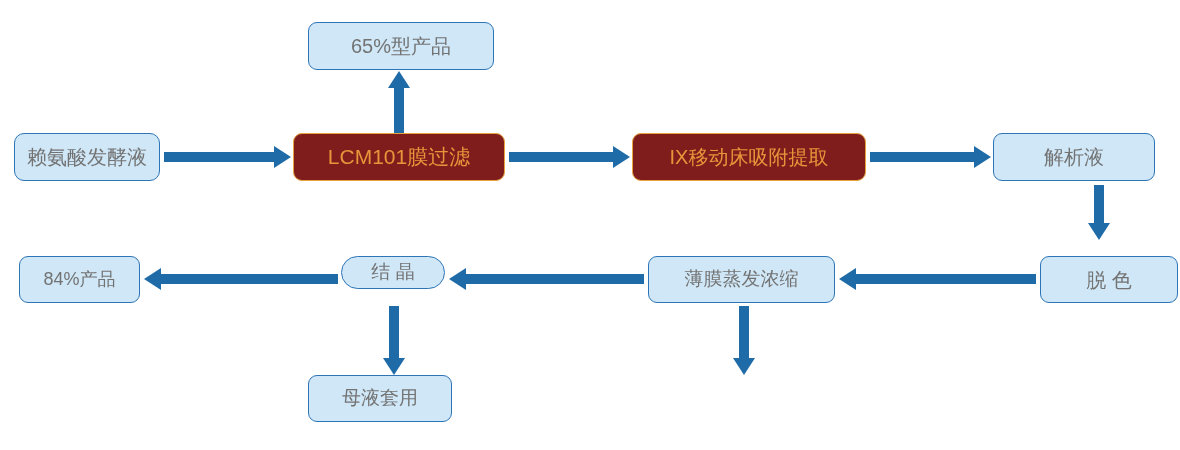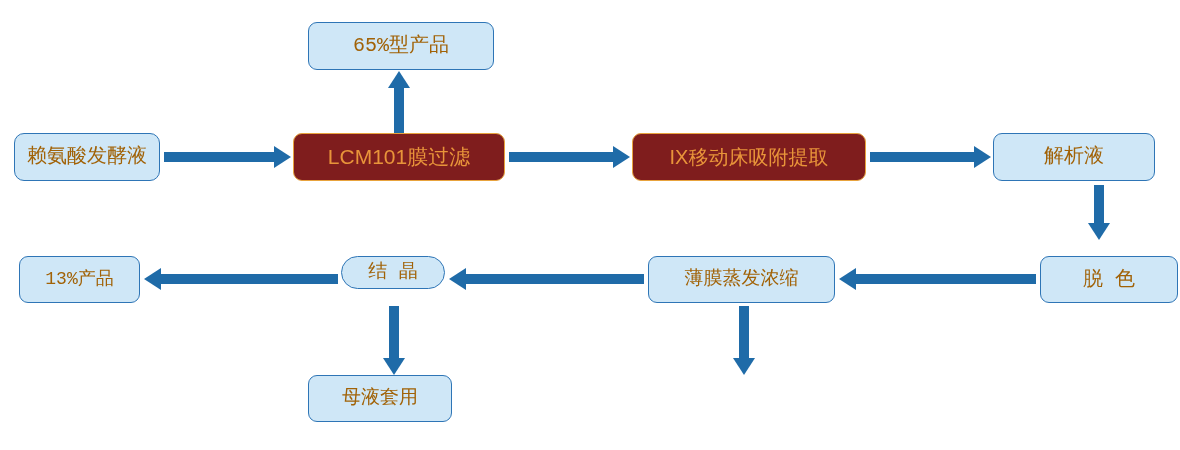--- a/index.html
+++ b/index.html
@@ -27,22 +27,21 @@
     border-style: solid;
     border-width: 1.5px;
     text-align: center;
     line-height: 1.1;
     white-space: nowrap;
     user-select: none;
   }
   .node.blue {
     background: #CFE7F7;
     border-color: #2E75B6;
-    color: #a16207;
-    font-family: Liberation Mono, monospace;
+    color: #737373;
   }
   .node.orange {
     background: #7f1d1d;
     border-color: #E8A33D;
     color: #E8943A;
   }
   .node .label {
     display: block;
   }
   .fs-18 { font-size: 18px; }
@@ -142,21 +141,21 @@
 
   <div class="node blue" style="left:648px; top:256px; width:187px; height:47px;">
     <span class="label fs-19">薄膜蒸发浓缩</span>
   </div>
 
   <div class="node blue" style="left:341px; top:256px; width:104px; height:33px;border-radius:18px;">
     <span class="label fs-19">结 晶</span>
   </div>
 
   <div class="node blue" style="left:19px; top:256px; width:121px; height:47px;">
-    <span class="label fs-18">13%产品</span>
+    <span class="label fs-18">84%产品</span>
   </div>
 
   <div class="node blue" style="left:308px; top:375px; width:144px; height:47px;">
     <span class="label fs-19">母液套用</span>
   </div>
 
 
 </div>
 
 </body></html>

